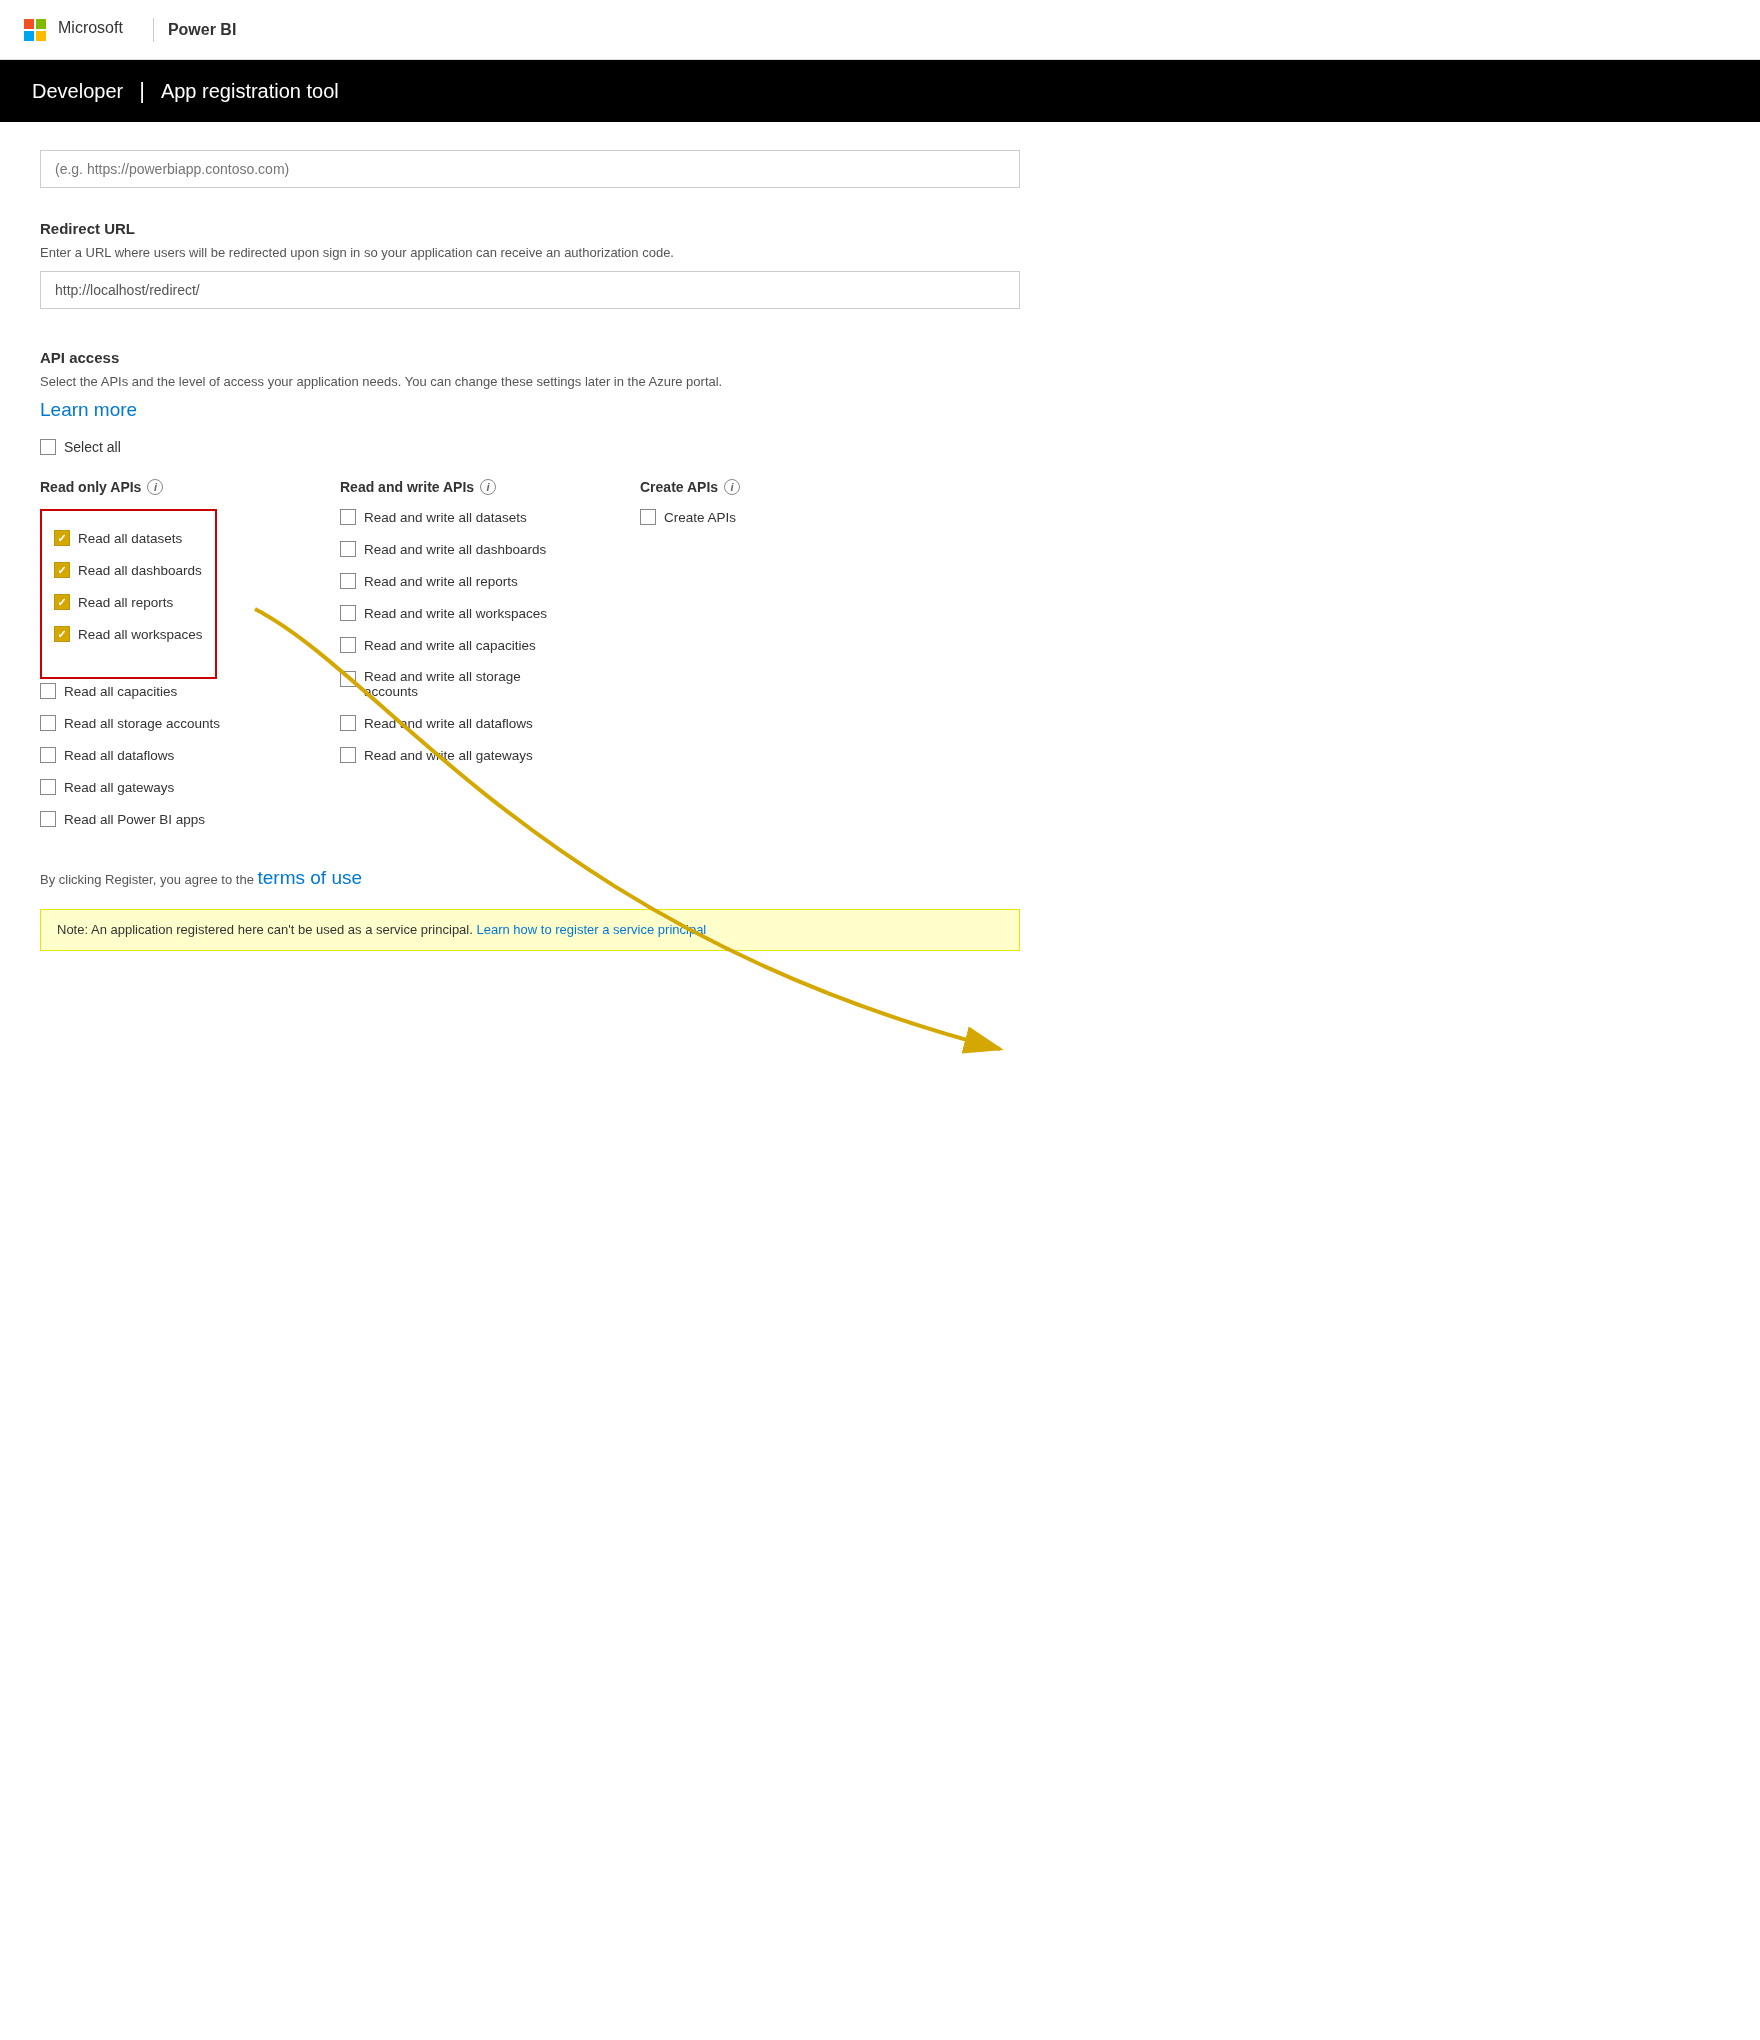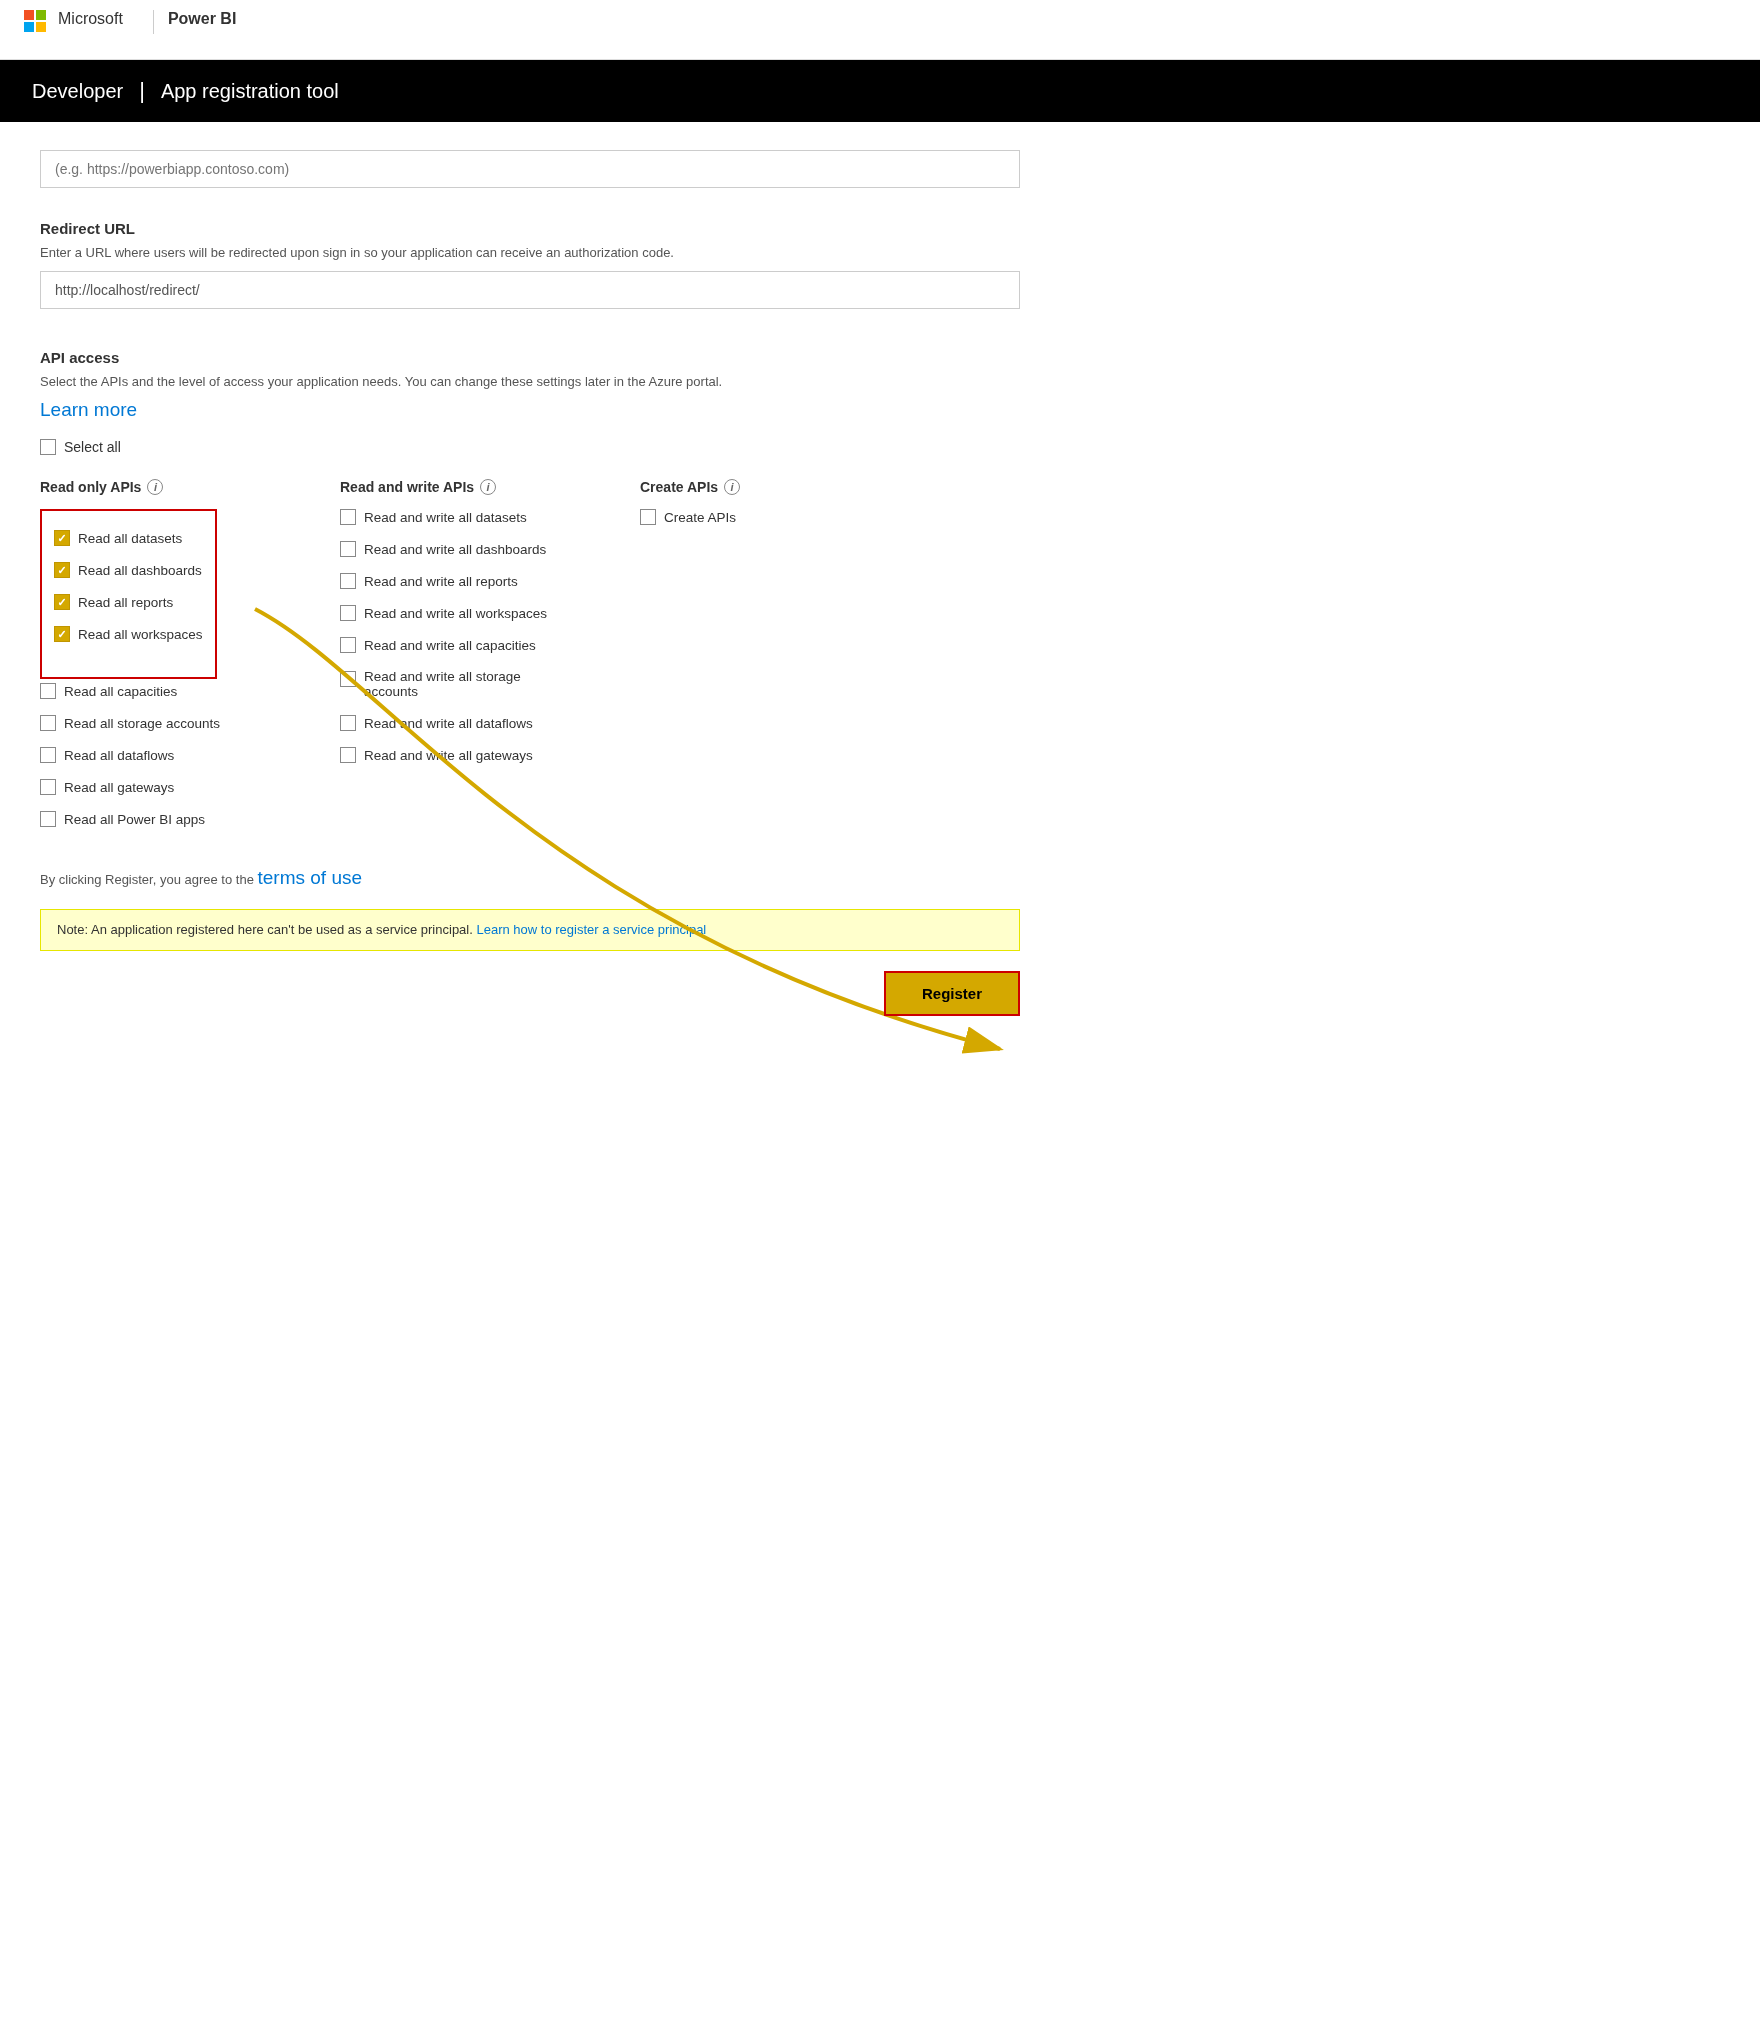--- a/index.html
+++ b/index.html
@@ -8,21 +8,21 @@
       font-size: 14px;
       color: #333;
       background: #fff;
       width: 1760px;
       min-height: 2040px;
     }
 
     
     .top-bar {
       display: flex;
-      align-items: flex-start;
+      align-items: center;
       padding: 10px 24px;
       border-bottom: 1px solid #ddd;
       background: #fff;
       height: 60px;
     }
     .ms-logo {
       display: flex;
       gap: 2px;
       margin-right: 16px;
     }
@@ -426,18 +426,15 @@
       <a href="#" class="learn-more">terms of use</a>
     </div>
 
     
     <div class="note-bar">
       <span>Note: An application registered here can't be used as a service principal.</span>
       <a href="#">Learn how to register a service principal</a>
     </div>
 
     
-    <div class="register-btn-wrap">
-      <button class="register-btn">Register</button>
-    </div>
 
   </div>
 </div>
 
 </body></html>

